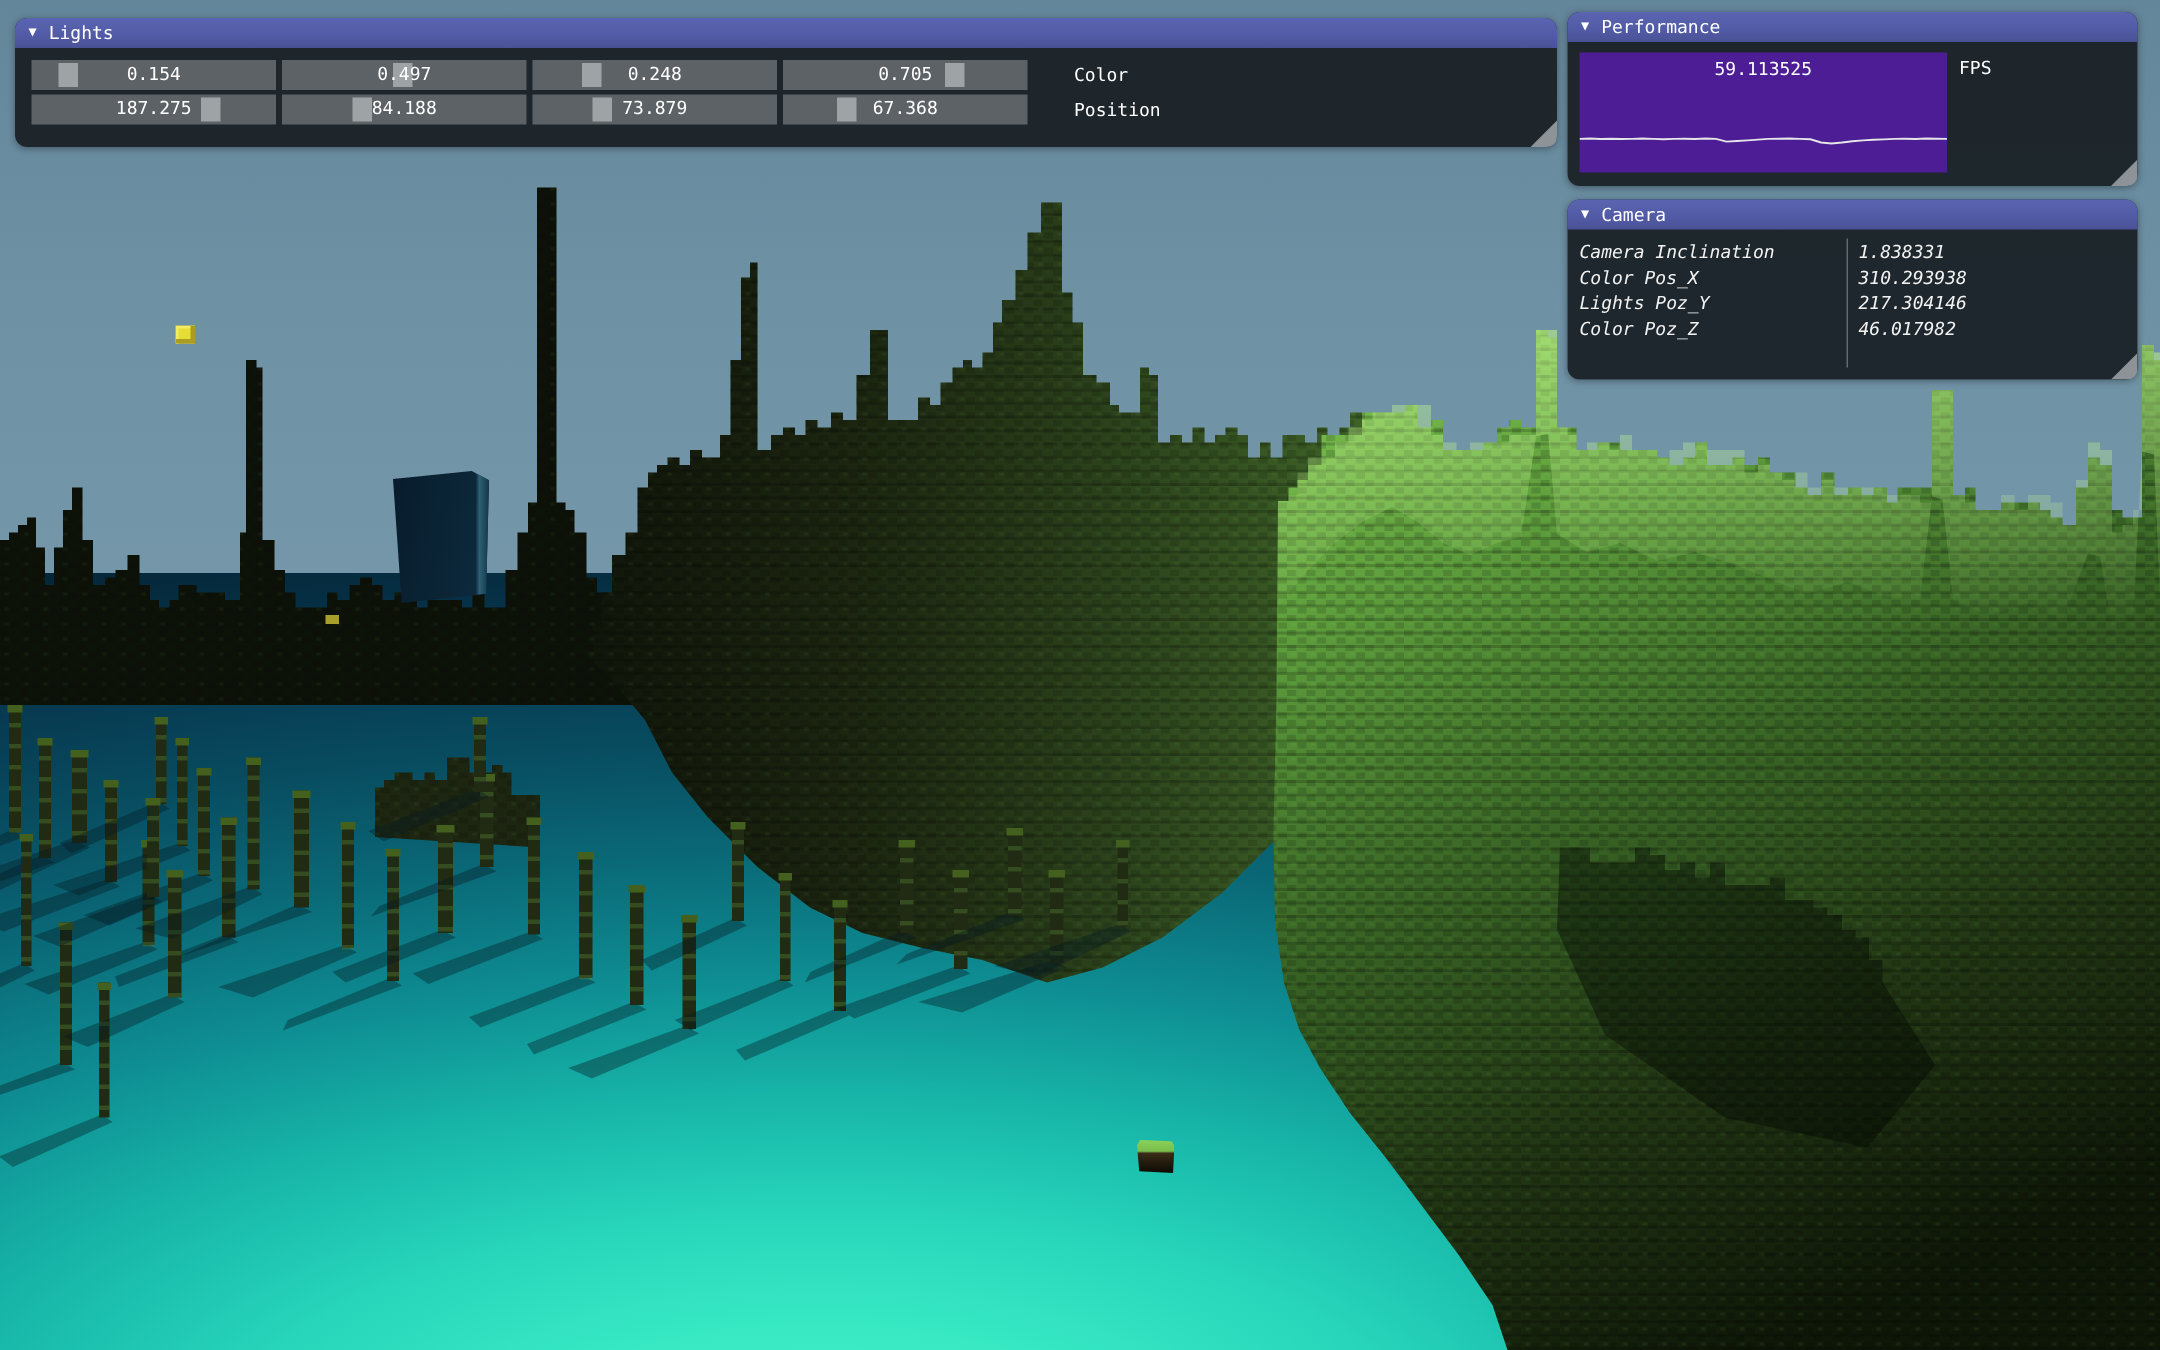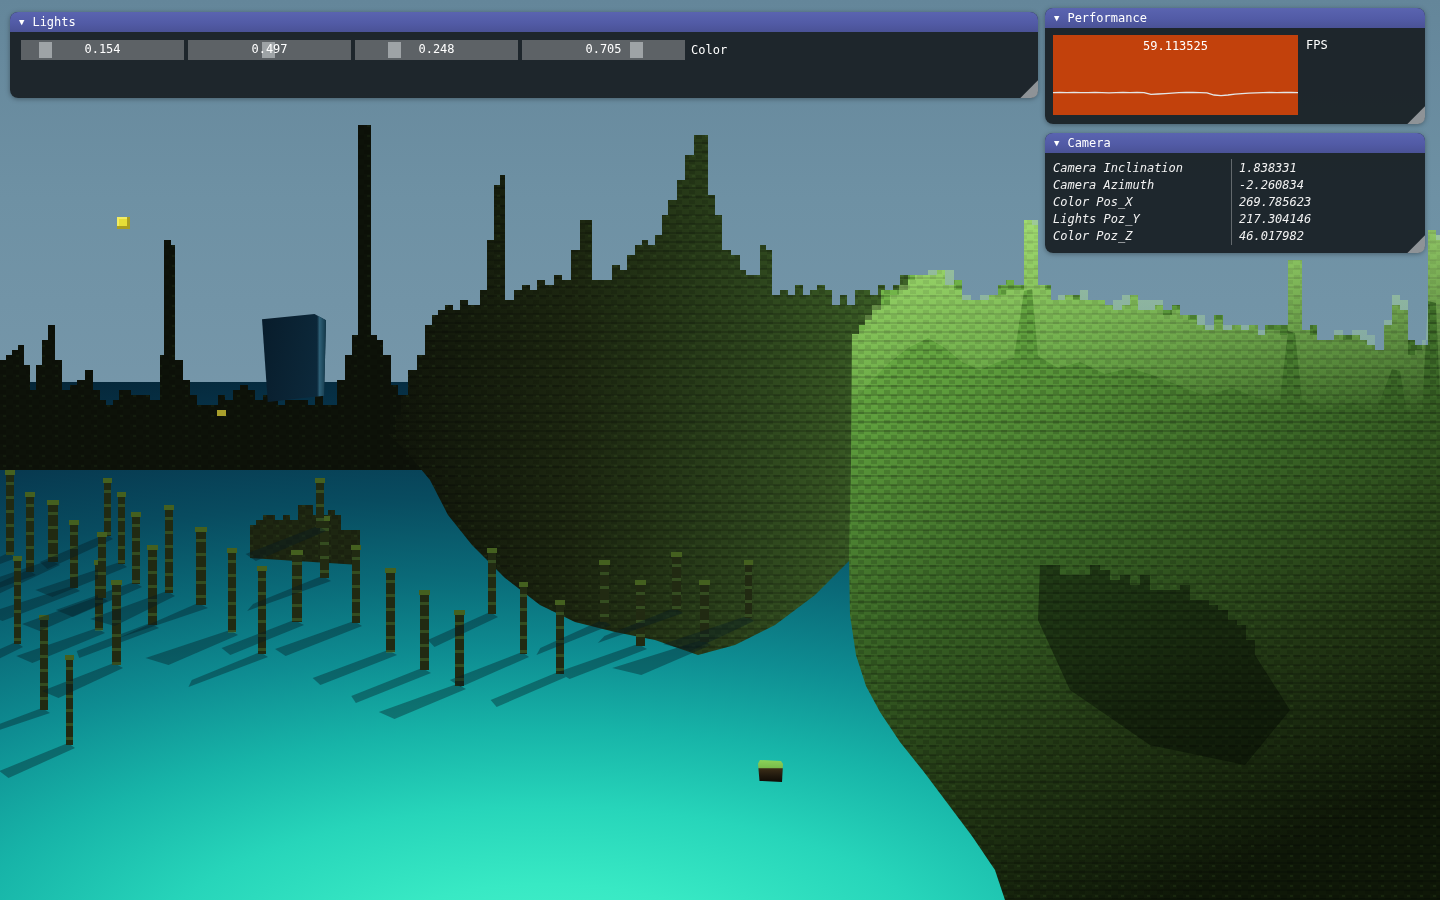--- a/index.html
+++ b/index.html
@@ -45,25 +45,25 @@
           background:#8e9397; clip-path:polygon(100% 2%, 100% 100%, 2% 100%);
           border-radius:0 0 7px 0; }
 
   
   .lights { left:10px; top:12px; width:1028px; height:86px; }
   .lights .body { position:relative; padding:5px 0 0 11px; }
   .srow { display:flex; gap:4px; margin-top:3px; align-items:flex-start; }
   .slider { position:relative; width:163px; height:20px; background:#5d6266; flex:none; }
   .handle { position:absolute; top:2px; width:13px; height:16px; background:#9ea3a6; }
   .sval { position:absolute; left:0; top:2px; width:100%; text-align:center; color:#fff; }
-  .rowlabel { margin-left:2px; line-height:20px; color:#fff; }
+  .rowlabel { margin-left:27px; line-height:20px; color:#fff; }
 
   
   .perf { left:1045px; top:8px; width:380px; height:116px; }
-  .graph { position:absolute; left:8px; top:27px; width:245px; height:80px; background:#c2410c; }
+  .graph { position:absolute; left:8px; top:27px; width:245px; height:80px; background:#4c1d95; }
   .fpsval { position:absolute; left:0; top:4px; width:100%; text-align:center; color:#fff; }
   .fpslabel { position:absolute; left:261px; top:30px; color:#fff; }
 
   
   .camera { left:1045px; top:133px; width:380px; height:120px; }
   .camera .body { position:relative; padding-top:7px; }
   .crow { display:flex; line-height:17px;font-style:italic; }
   .clabel { width:185px; padding-left:8px; flex:none; }
   .cvalue { padding-left:9px; }
   .cdivider { position:absolute; left:186px; top:26px; bottom:8px; width:1px; background:#63696d; }
@@ -402,20 +402,39 @@
       <div class="slider">
         <div class="handle" style="left: calc(24.8% - 7px);"></div>
         <span class="sval">0.248</span>
       </div>
       <div class="slider">
         <div class="handle" style="left: calc(70.5% - 7px);"></div>
         <span class="sval">0.705</span>
       </div>
       <span class="rowlabel">Color</span>
     </div>
+    <div class="srow">
+      <div class="slider">
+        <div class="handle" style="left: calc(73.4% - 7px);"></div>
+        <span class="sval">187.275</span>
+      </div>
+      <div class="slider">
+        <div class="handle" style="left: calc(33% - 7px);"></div>
+        <span class="sval">84.188</span>
+      </div>
+      <div class="slider">
+        <div class="handle" style="left: calc(29% - 7px);"></div>
+        <span class="sval">73.879</span>
+      </div>
+      <div class="slider">
+        <div class="handle" style="left: calc(26.4% - 7px);"></div>
+        <span class="sval">67.368</span>
+      </div>
+      <span class="rowlabel">Position</span>
+    </div>
   </div>
   <div class="grip"></div>
 </section>
 
 <section class="panel perf">
   <div class="titlebar">
     <span class="tri">▼</span>
     <span>Performance</span>
   </div>
   <div class="graph">
@@ -432,26 +451,22 @@
   <div class="titlebar">
     <span class="tri">▼</span>
     <span>Camera</span>
   </div>
   <div class="body">
     <div class="crow">
       <span class="clabel">Camera Inclination</span>
       <span class="cvalue">1.838331</span>
     </div>
     <div class="crow">
-      <span class="clabel">Camera Azimuth</span>
-      <span class="cvalue">-2.260834</span>
-    </div>
-    <div class="crow">
       <span class="clabel">Color Pos_X</span>
-      <span class="cvalue">269.785623</span>
+      <span class="cvalue">310.293938</span>
     </div>
     <div class="crow">
       <span class="clabel">Lights Poz_Y</span>
       <span class="cvalue">217.304146</span>
     </div>
     <div class="crow">
       <span class="clabel">Color Poz_Z</span>
       <span class="cvalue">46.017982</span>
     </div>
   </div>

